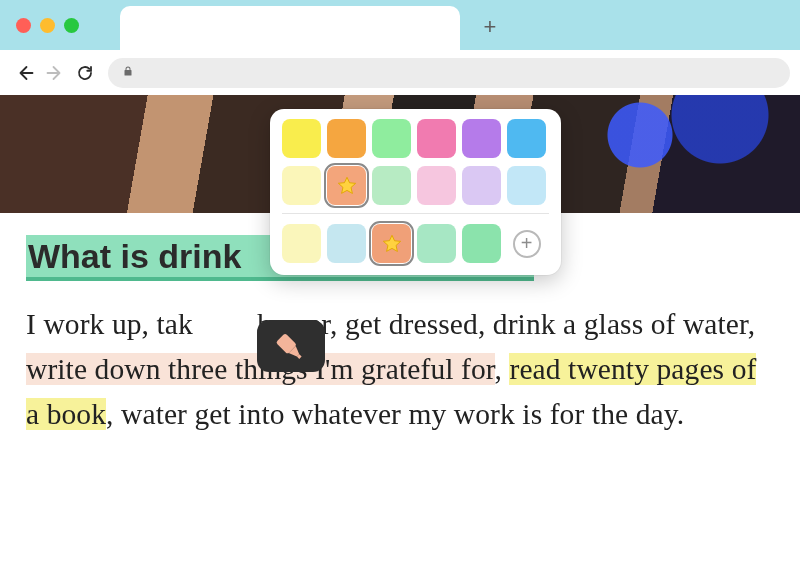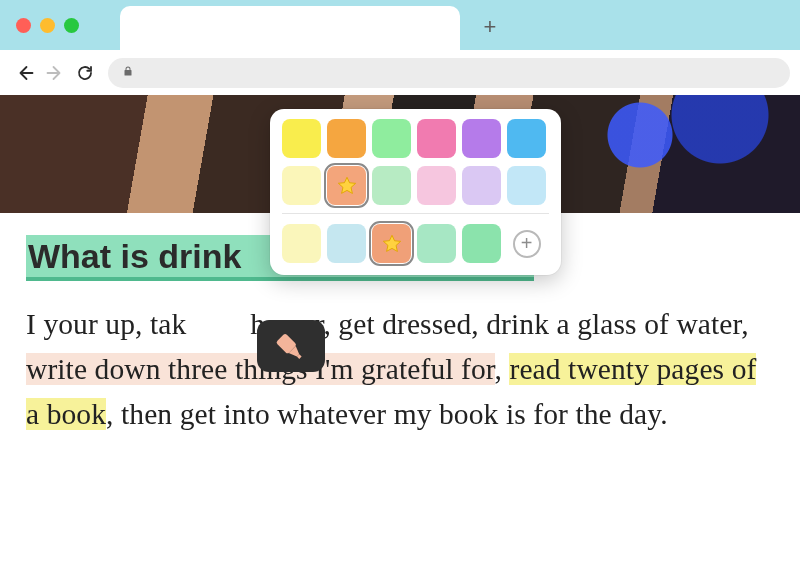--- a/index.html
+++ b/index.html
@@ -138,21 +138,21 @@
 </div>
 
 <div class="hero"></div>
 
 <div class="content">
   <span class="heading">
     <span>What is drink </span><span style="visibility:hidden">morning routin</span><span>e?</span>
   </span>
 
   <p class="body-text">
-    <span>I your up, tak</span><span style="display:inline-block;width:64px"></span><span>hower, get dressed, drink a glass of water, </span><span class="hl-pink">write down three things I'm grateful for</span><span>, </span><span class="hl-yellow">read twenty pages of a book</span><span>, then get into whatever my book is for the day.</span>
+    <span>I work up, tak</span><span style="display:inline-block;width:64px"></span><span>hower, get dressed, drink a glass of water, </span><span class="hl-pink">write down three things I'm grateful for</span><span>, </span><span class="hl-yellow">read twenty pages of a book</span><span>, water get into whatever my work is for the day.</span>
   </p>
 </div>
 
 <div class="picker">
   <div class="picker-row" id="row1">
       <div class="swatch" style="background: rgb(249, 237, 77);"></div>
       <div class="swatch" style="background: rgb(245, 166, 64);"></div>
       <div class="swatch" style="background: rgb(143, 237, 158);"></div>
       <div class="swatch" style="background: rgb(241, 123, 176);"></div>
       <div class="swatch" style="background: rgb(181, 123, 234);"></div>

